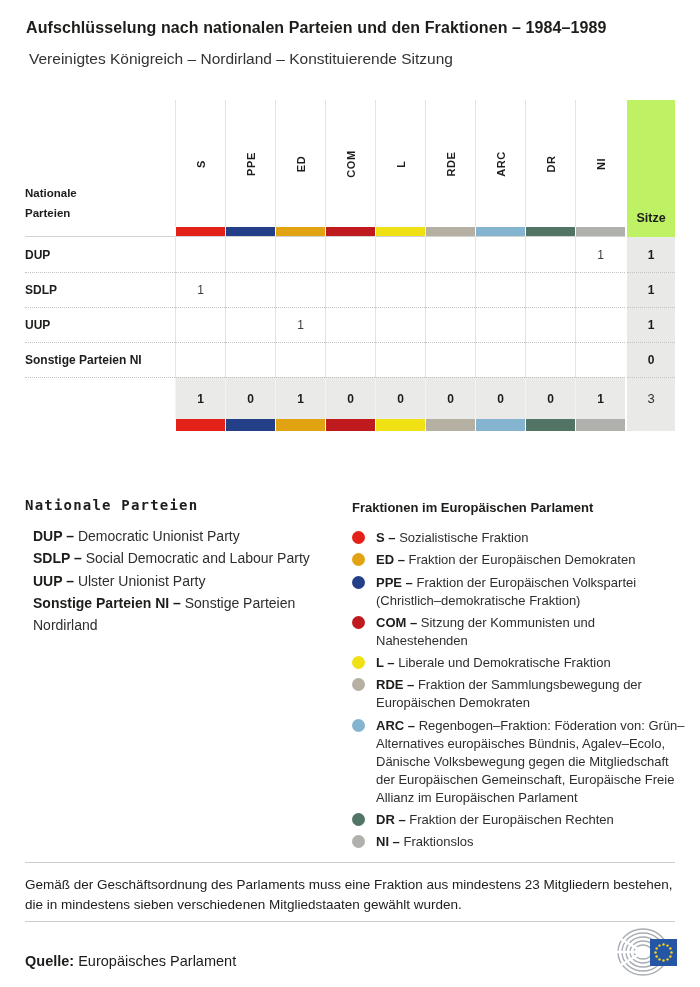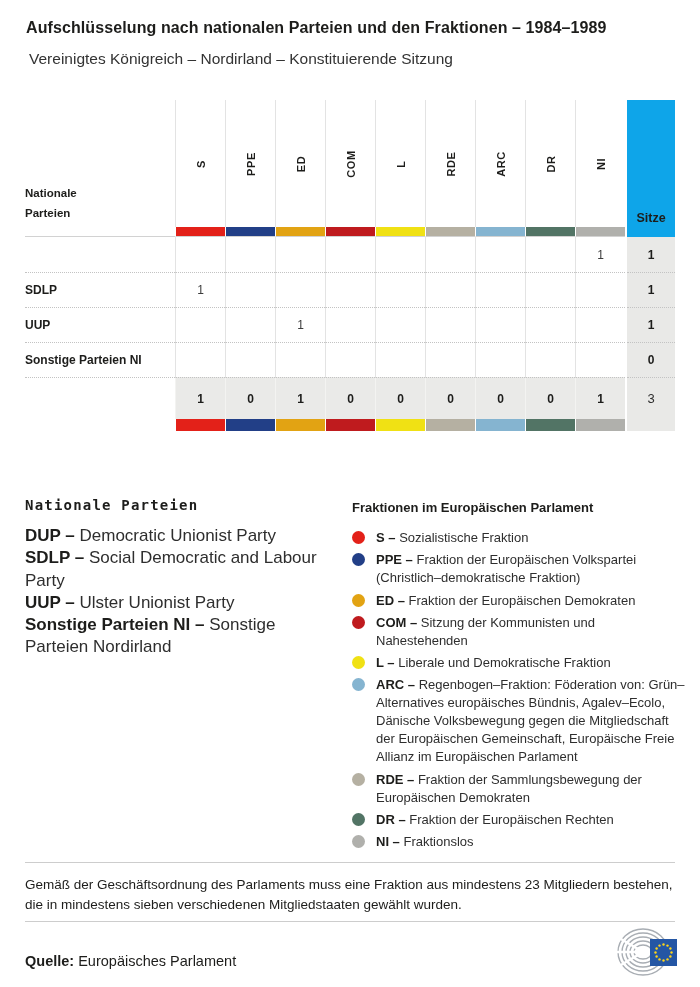--- a/index.html
+++ b/index.html
@@ -21,34 +21,34 @@
   .th-label{display:flex;align-items:flex-end;}
   .th-label span{display:block;width:54px;overflow-wrap:anywhere;font-weight:bold;font-size:11.5px;line-height:20px;padding-bottom:4px;}
   .th-group{position:relative;border-left:1px solid #e3e3e3;}
   .th-group span{
     position:absolute;left:50%;top:50%;
     transform:translate(-50%,-50%) rotate(-90deg);
     white-space:nowrap;font-weight:bold;font-size:11px;letter-spacing:.6px;color:#1d1d1b;
   }
   .bar{border-left:1px solid #fff;border-bottom:1px solid #d2d2d2;}
   .bar-spacer{border-bottom:1px solid #d2d2d2;}
-  .th-sitze{background:#0ea5e9;display:flex;align-items:flex-end;justify-content:center;
+  .th-sitze{background:#bef264;display:flex;align-items:flex-end;justify-content:center;
     font-weight:bold;font-size:12.5px;padding-bottom:12px;}
   .td-label{display:flex;align-items:center;font-weight:bold;font-size:12px;color:#1d1d1b;}
   .td-val{display:flex;align-items:center;justify-content:center;font-size:12px;color:#3c3c3c;border-left:1px solid #e3e3e3;}
   .td-sitze{background:#e9e9e7;display:flex;align-items:center;justify-content:center;font-weight:bold;font-size:12px;}
   .td-total{background:#eaeae8;display:flex;align-items:center;justify-content:center;font-weight:bold;font-size:12px;border-left:1px solid #f3f3f1;}
   .td-sitze-total{background:#e9e9e7;display:flex;align-items:center;justify-content:center;font-size:13px;color:#2e2e2e;}
   .td-sitze-bottom{background:#e9e9e7;}
   .bar-bottom{border-left:1px solid #fff;}
   .dotted-top{border-top:1px dotted #c3c3c3;}
   
   .legend-parties{position:absolute;left:25px;top:497px;width:315px;}
   .lp-title{font-family:"DejaVu Sans Mono",monospace;font-weight:bold;font-size:14px;letter-spacing:1.2px;color:#1d1d1b;margin-bottom:12px;}
-  .lp-item{font-size:17px;line-height:22.3px;color:#2e2e2e;}
+  .lp-item{font-size:14px;line-height:22.3px;color:#2e2e2e;margin-left:8px;}
   .legend-groups{position:absolute;left:352px;top:500px;width:336px;}
   .lg-title{font-weight:bold;font-size:13px;color:#1d1d1b;margin-bottom:14px;}
   .lg-item{display:flex;margin-bottom:4.3px;font-size:13px;line-height:18px;color:#2e2e2e;}
   .lg-dot{flex:0 0 13px;width:13px;height:13px;border-radius:50%;margin-right:11px;margin-top:2px;}
   .b{font-weight:bold;color:#1d1d1b;}
   
   .rule{position:absolute;left:25px;right:25px;height:0;border-top:1px solid #cdcdcd;}
   .rule-1{top:862px;}
   .rule-2{top:921px;}
   .footnote{position:absolute;left:25px;top:875px;width:658px;font-size:13.5px;line-height:19.5px;color:#1d1d1b;}
@@ -99,20 +99,21 @@
       <div class="th-group" style="grid-area: 1 / 9;">
         <span>DR</span>
       </div>
       <div class="bar" style="grid-area: 2 / 9; background: rgb(82, 116, 101);"></div>
       <div class="th-group" style="grid-area: 1 / 10;">
         <span>NI</span>
       </div>
       <div class="bar" style="grid-area: 2 / 10; background: rgb(176, 176, 172);"></div>
       <div class="bar-spacer" style="grid-area: 2 / 1;"></div>
       <div class="th-sitze" style="grid-area: 1 / 12 / span 2;">Sitze</div>
+      <div class="td-label" style="grid-area: 3 / 1;">DUP</div>
       <div class="td-val" style="grid-area: 3 / 2;"></div>
       <div class="td-val" style="grid-area: 3 / 3;"></div>
       <div class="td-val" style="grid-area: 3 / 4;"></div>
       <div class="td-val" style="grid-area: 3 / 5;"></div>
       <div class="td-val" style="grid-area: 3 / 6;"></div>
       <div class="td-val" style="grid-area: 3 / 7;"></div>
       <div class="td-val" style="grid-area: 3 / 8;"></div>
       <div class="td-val" style="grid-area: 3 / 9;"></div>
       <div class="td-val" style="grid-area: 3 / 10;">1</div>
       <div class="td-sitze" style="grid-area: 3 / 12;">1</div>
@@ -183,42 +184,42 @@
   </div>
 
   <div class="legend-groups">
     <div class="lg-title">Fraktionen im Europäischen Parlament</div>
     <div>
         <div class="lg-item">
           <span class="lg-dot" style="background: rgb(227, 33, 25);"></span>
           <div class="lg-text"><span class="b">S – </span><span>Sozialistische Fraktion</span></div>
         </div>
         <div class="lg-item">
+          <span class="lg-dot" style="background: rgb(226, 163, 19);"></span>
+          <div class="lg-text"><span class="b">ED – </span><span>Fraktion der Europäischen Demokraten</span></div>
+        </div>
+        <div class="lg-item">
           <span class="lg-dot" style="background: rgb(34, 63, 135);"></span>
           <div class="lg-text"><span class="b">PPE – </span><span>Fraktion der Europäischen Volkspartei (Christlich–demokratische Fraktion)</span></div>
         </div>
         <div class="lg-item">
-          <span class="lg-dot" style="background: rgb(226, 163, 19);"></span>
-          <div class="lg-text"><span class="b">ED – </span><span>Fraktion der Europäischen Demokraten</span></div>
-        </div>
-        <div class="lg-item">
           <span class="lg-dot" style="background: rgb(191, 27, 30);"></span>
           <div class="lg-text"><span class="b">COM – </span><span>Sitzung der Kommunisten und Nahestehenden</span></div>
         </div>
         <div class="lg-item">
           <span class="lg-dot" style="background: rgb(240, 225, 20);"></span>
           <div class="lg-text"><span class="b">L – </span><span>Liberale und Demokratische Fraktion</span></div>
         </div>
         <div class="lg-item">
+          <span class="lg-dot" style="background: rgb(181, 176, 162);"></span>
+          <div class="lg-text"><span class="b">RDE – </span><span>Fraktion der Sammlungsbewegung der Europäischen Demokraten</span></div>
+        </div>
+        <div class="lg-item">
           <span class="lg-dot" style="background: rgb(133, 180, 208);"></span>
           <div class="lg-text"><span class="b">ARC – </span><span>Regenbogen–Fraktion: Föderation von: Grün–Alternatives europäisches Bündnis, Agalev–Ecolo, Dänische Volksbewegung gegen die Mitgliedschaft der Europäischen Gemeinschaft, Europäische Freie Allianz im Europäischen Parlament</span></div>
-        </div>
-        <div class="lg-item">
-          <span class="lg-dot" style="background: rgb(181, 176, 162);"></span>
-          <div class="lg-text"><span class="b">RDE – </span><span>Fraktion der Sammlungsbewegung der Europäischen Demokraten</span></div>
         </div>
         <div class="lg-item">
           <span class="lg-dot" style="background: rgb(82, 116, 101);"></span>
           <div class="lg-text"><span class="b">DR – </span><span>Fraktion der Europäischen Rechten</span></div>
         </div>
         <div class="lg-item">
           <span class="lg-dot" style="background: rgb(176, 176, 172);"></span>
           <div class="lg-text"><span class="b">NI – </span><span>Fraktionslos</span></div>
         </div>
       </div>

